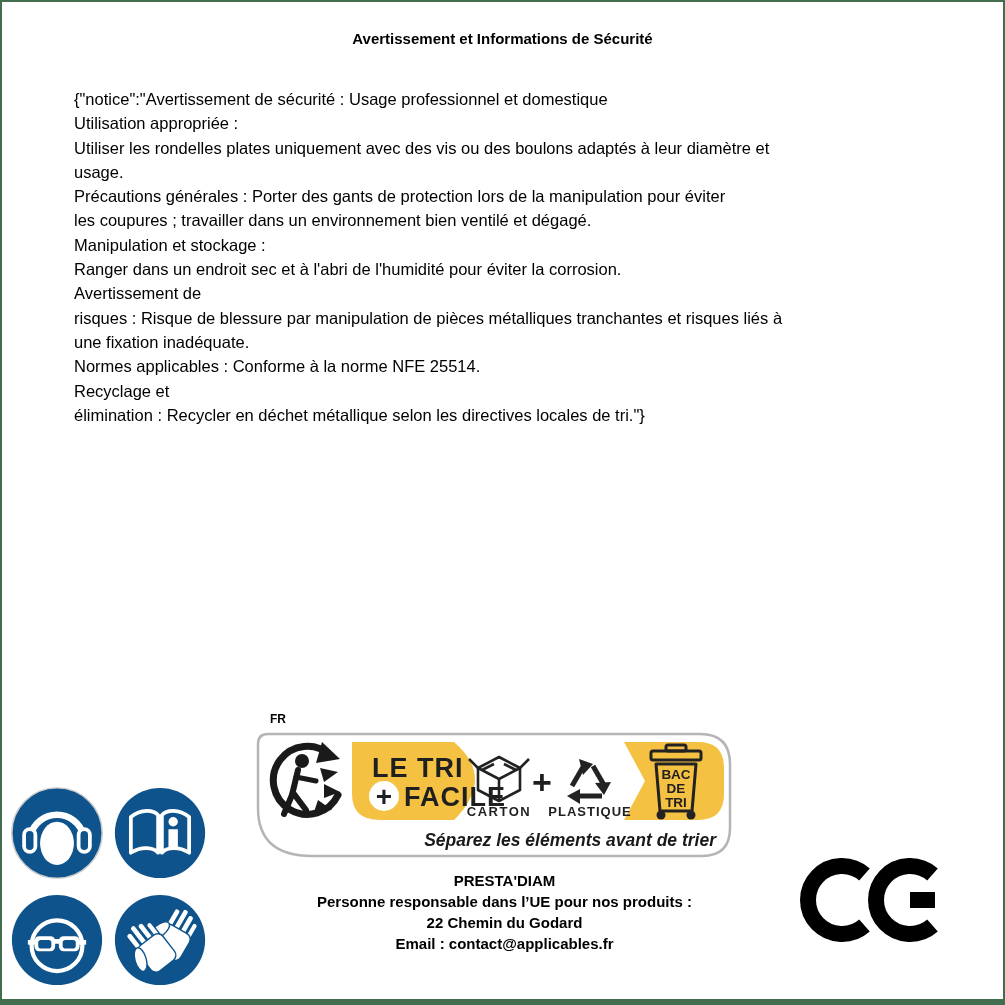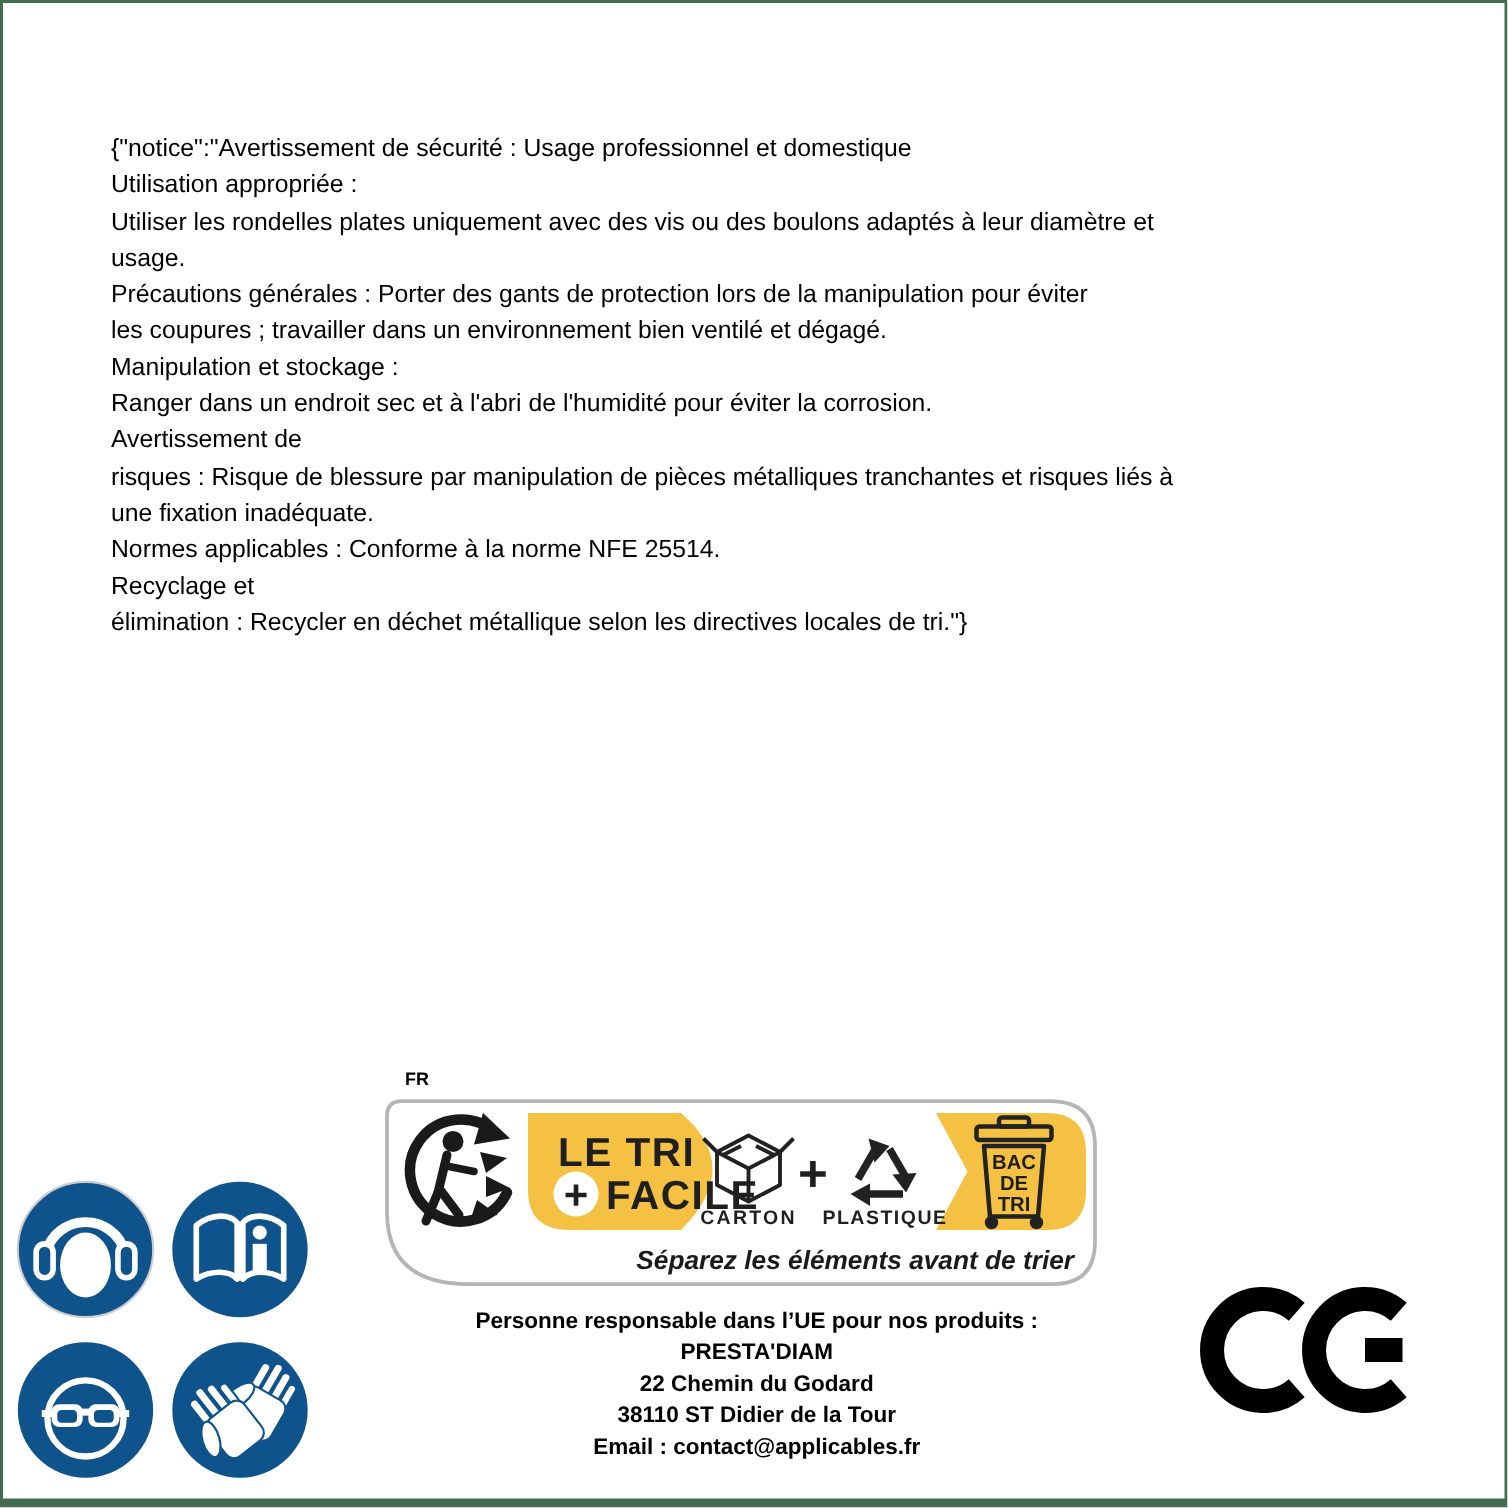--- a/index.html
+++ b/index.html
@@ -34,20 +34,21 @@
   }
   .responsible div{white-space:nowrap;}
   .ce-mark{position:absolute;left:798px;top:845px;}
   .lbl-txt{font-family:"Liberation Sans", sans-serif;font-weight:bold;fill:#1f1f1f;}
 </style>
 </head>
 <body>
 
 <div class="page">
 
+  <div class="doc-title">Avertissement et Informations de Sécurité</div>
 
   <div class="notice-text">{"notice":"Avertissement de sécurité : Usage professionnel et domestique
 Utilisation appropriée :
 Utiliser les rondelles plates uniquement avec des vis ou des boulons adaptés à leur diamètre et
 usage.
 Précautions générales : Porter des gants de protection lors de la manipulation pour éviter
 les coupures ; travailler dans un environnement bien ventilé et dégagé.
 Manipulation et stockage :
 Ranger dans un endroit sec et à l'abri de l'humidité pour éviter la corrosion.
 Avertissement de
@@ -170,24 +171,23 @@
         <rect x="38" y="26" width="6.5" height="26" rx="3"></rect>
         <rect x="46" y="29" width="6.5" height="23" rx="3"></rect>
         <rect x="54" y="34" width="6" height="18" rx="3"></rect>
         <rect x="29" y="48" width="32" height="34" rx="7"></rect>
         <ellipse cx="27" cy="60" rx="6" ry="13" transform="rotate(22 27 60)"></ellipse>
       </g>
     </svg>
   </div>
 
   <div class="responsible">
+    <div>PRESTA'DIAM</div>
     <div>Personne responsable dans l’UE pour nos produits :</div>
-    <div>PRESTA'DIAM</div>
     <div>22 Chemin du Godard</div>
-    <div>38110 ST Didier de la Tour</div>
     <div>Email : contact@applicables.fr</div>
   </div>
 
   <div class="ce-mark">
     <svg width="152" height="106" viewBox="0 0 152 106" role="img" aria-label="CE">
       <path d="M64.5,27.5 A34,34 0 1 0 64.5,78.5" fill="none" stroke="#000" stroke-width="16"></path>
       <path d="M132.5,27.5 A34,34 0 1 0 132.5,78.5" fill="none" stroke="#000" stroke-width="16"></path>
       <path d="M110,53 L135,53" stroke="#000" stroke-width="16"></path>
     </svg>
   </div>

